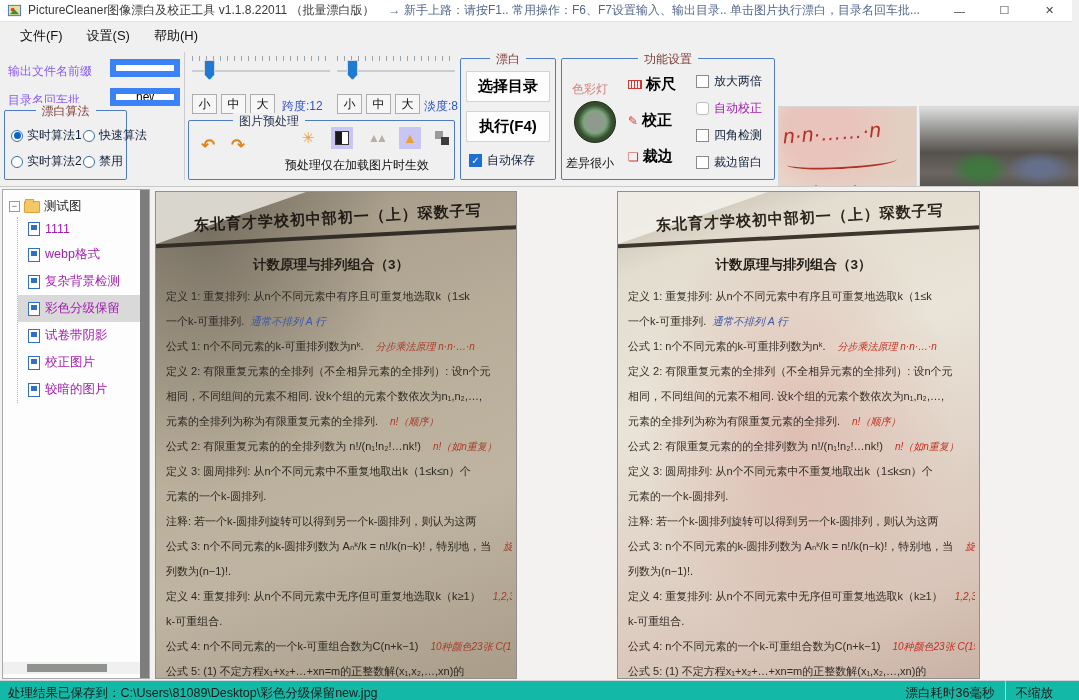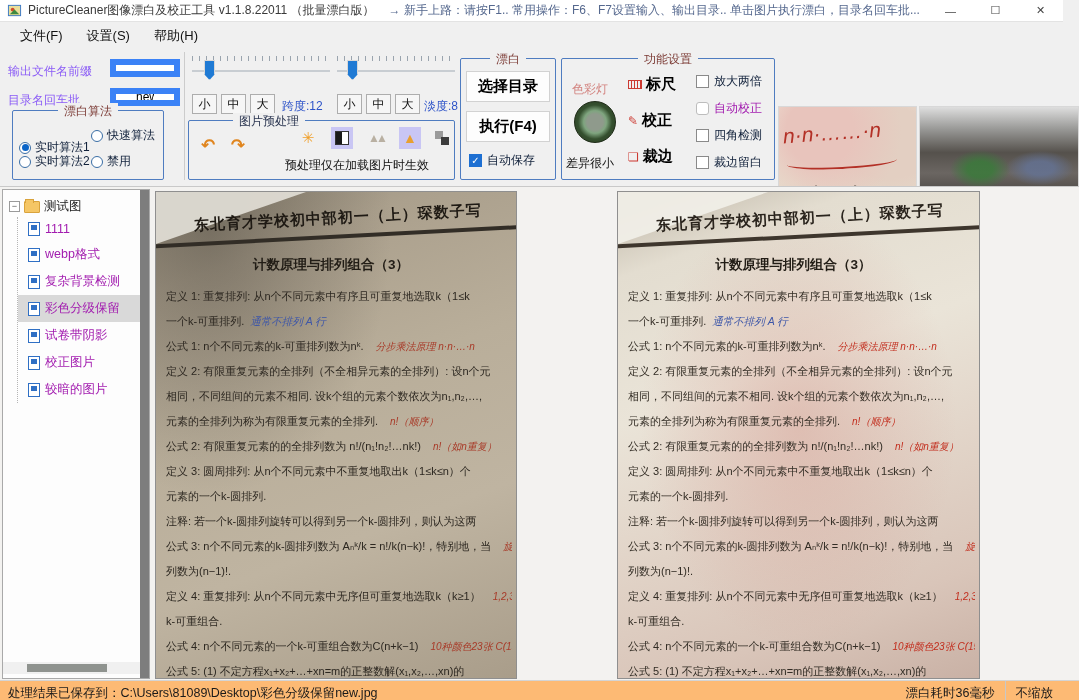--- a/index.html
+++ b/index.html
@@ -1,21 +1,21 @@
 <!DOCTYPE html>
 <html><head>
 <meta charset="utf-8">
 <style>
   * { margin:0; padding:0; box-sizing:border-box; }
   html,body { width:1079px; height:700px; overflow:hidden; background:#f0f0f0;
     font-family:"Liberation Sans","DejaVu Sans",sans-serif; }
   .app { position:relative; width:1079px; height:700px; background:#f0f0f0; }
 
   
-  .titlebar { position:absolute; top:0; left:0; right:16px; height:22px; background:#ffffff;
+  .titlebar { position:absolute; top:0; left:0; right:7px; height:22px; background:#ffffff;
     display:flex; align-items:center; border-bottom:1px solid #e3e3e3; }
   .app-icon { width:15px; height:15px; margin:0 6px 0 7px; flex:0 0 auto; }
   .title-text { font-size:12px; color:#3a3a3a; white-space:nowrap; }
   .title-tip  { font-size:12px; color:#55688e; white-space:nowrap; margin-left:14px; overflow:hidden; flex:1; }
   .win-controls { display:flex; height:100%; flex:0 0 auto; }
   .win-btn { width:45px; height:100%; display:flex; align-items:center; justify-content:center;
     font-size:11px; color:#444; cursor:default; }
 
   
   .menubar { position:absolute; top:23px; left:0; right:0; height:25px; background:#f0f0f0;
@@ -140,21 +140,21 @@
   .doc-title { position:absolute; top:64px; left:0; right:10px; text-align:center;
     font-size:13.5px; font-weight:bold; color:#221d16; }
   .doc-lines { position:absolute; top:92px; left:10px; right:4px; }
   .doc-line { font-size:11px; line-height:24px; color:#2c2720; white-space:nowrap; overflow:hidden; }
   .doc-right .doc-line { color:#322c24; }
   .dl-bnote { color:#3d56a8; font-size:10.5px; margin-left:6px; font-style:italic; }
   .dl-note  { color:#a83a28; font-size:10px;  margin-left:6px; font-style:italic; }
   .doc-right .dl-note { color:#c22e1e; }
 
   
-  .statusbar { position:absolute; bottom:0; left:0; right:0; height:20px; background:#fdba74;
+  .statusbar { position:absolute; bottom:0; left:0; right:0; height:20px; background:#14b8a6;
     border-top:1px solid #d4d4d4; display:flex; align-items:flex-start; font-size:12.5px; color:#1a1a1a; }
   .status-left { padding:4px 8px 0 8px; white-space:nowrap; flex:1; overflow:hidden; }
   .status-time { padding:4px 10px 0 0; white-space:nowrap; }
   .status-sep { width:1px; height:20px; background:#c8c8c8; }
   .status-zoom { padding:4px 26px 0 10px; white-space:nowrap; }
 </style>
 </head>
 <body>
 
 <div class="app">
@@ -181,25 +181,25 @@
       <span class="menu-item"><span>设置(S)</span></span>
       <span class="menu-item"><span>帮助(H)</span></span>
     </div>
 
   <div class="control-panel">
     <span class="fld-label" style="left:8px;top:15px">输出文件名前缀</span>
     <input class="fld-input" style="left: 110px; top: 11px;" value="">
     <span class="fld-label" style="left:8px;top:44px">目录名回车批</span>
     <input class="fld-input" style="left: 110px; top: 40px;" value="new">
 
-    <div class="groupbox" style="left:12px;top:62px;width:152px;height:70px">
+    <div class="groupbox" style="left:4px;top:62px;width:123px;height:70px">
       <span class="gb-title">漂白算法</span>
       <div>
 
-      <div class="radio-item checked" style="left: 6px; top: 16px; margin-top: 12px;">
+      <div class="radio-item checked" style="left: 6px; top: 16px;">
           <span class="radio-circle">
               <span class="radio-dot"></span>
             </span>
           <span>实时算法1</span>
         </div>
           <div class="radio-item" style="left: 78px; top: 16px;">
           <span class="radio-circle"></span>
           <span>快速算法</span>
         </div>
           <div class="radio-item" style="left: 6px; top: 42px;">

